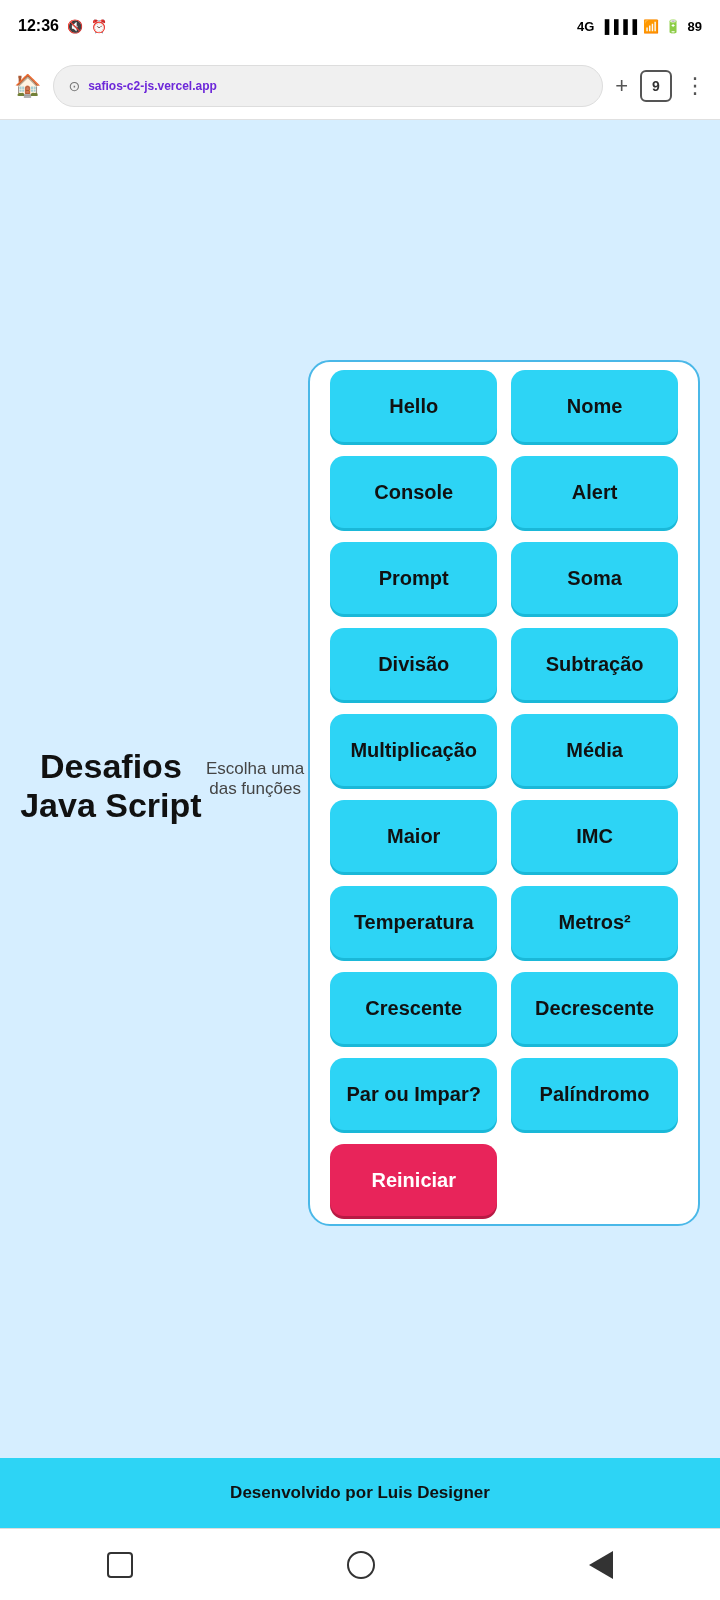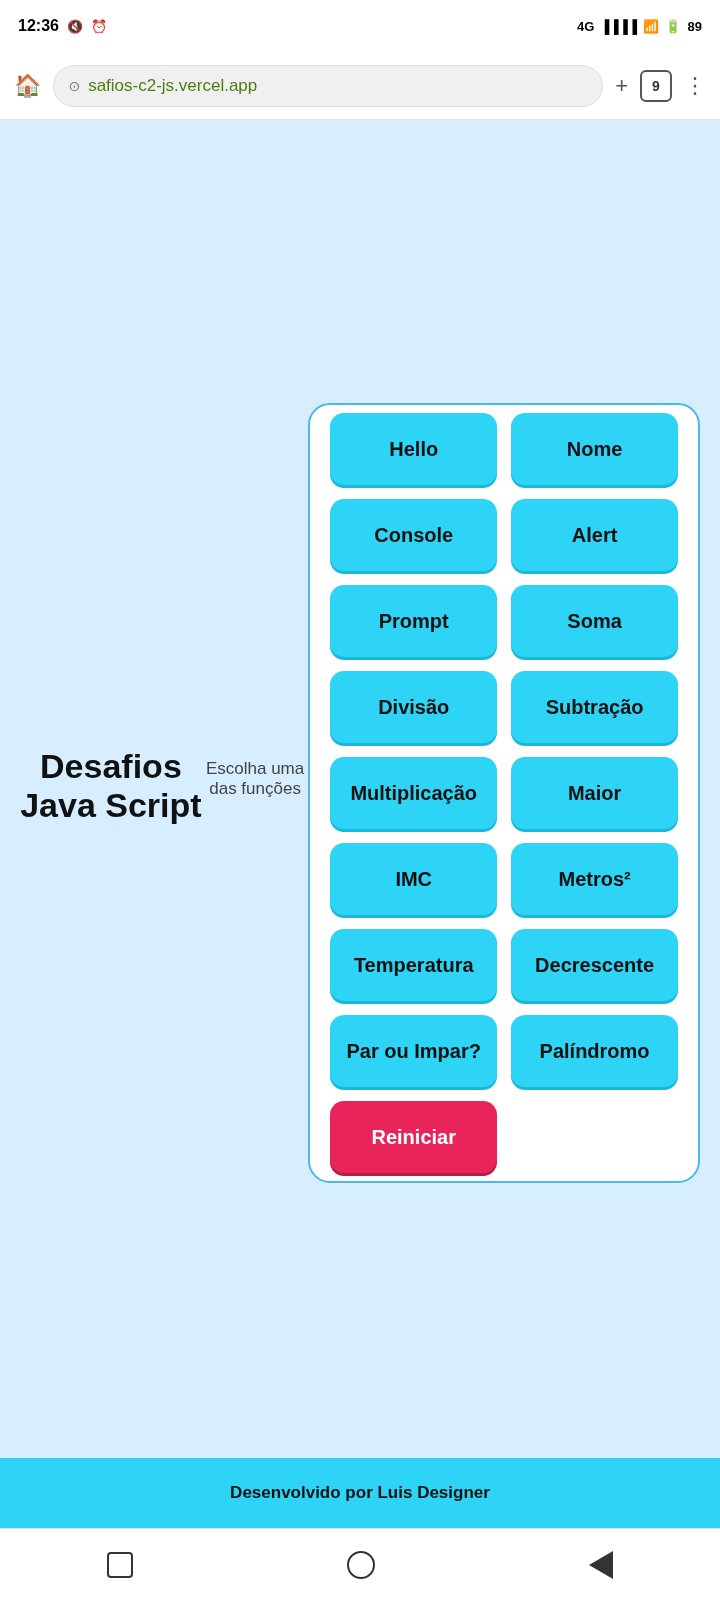--- a/index.html
+++ b/index.html
@@ -54,21 +54,21 @@
       background: #f0f0f0;
       display: flex;
       align-items: center;
       padding: 0 14px;
       gap: 8px;
       font-size: 15px;
       color: #333;
       border: 1px solid #ddd;
     }
     .browser-url-icon { font-size: 14px; color: #777; }
-    .browser-url-text { font-size: 17px; color: #4d7c0f; }
+    .browser-url-text { font-size: 12px; color: #6d28d9; font-weight: bold; }
     .browser-action-btn {
       font-size: 22px;
       color: #555;
       background: none;
       border: none;
       cursor: pointer;
       display: flex;
       align-items: center;
       justify-content: center;
     }
@@ -238,24 +238,26 @@
 
     <button class="func-btn">Hello</button>
         <button class="func-btn">Nome</button>
         <button class="func-btn">Console</button>
         <button class="func-btn">Alert</button>
         <button class="func-btn">Prompt</button>
         <button class="func-btn">Soma</button>
         <button class="func-btn">Divisão</button>
         <button class="func-btn">Subtração</button>
         <button class="func-btn">Multiplicação</button>
+        <button class="func-btn">Média</button>
         <button class="func-btn">Maior</button>
         <button class="func-btn">IMC</button>
+        <button class="func-btn">Temperatura</button>
         <button class="func-btn">Metros²</button>
-        <button class="func-btn">Temperatura</button>
+        <button class="func-btn">Crescente</button>
         <button class="func-btn">Decrescente</button>
         <button class="func-btn">Par ou Impar?</button>
         <button class="func-btn">Palíndromo</button>
         <button class="func-btn reiniciar">Reiniciar</button>
       </div>
   </div>
 </div>
 
 <div class="footer">
   <span>Desenvolvido por Luis Designer</span>

